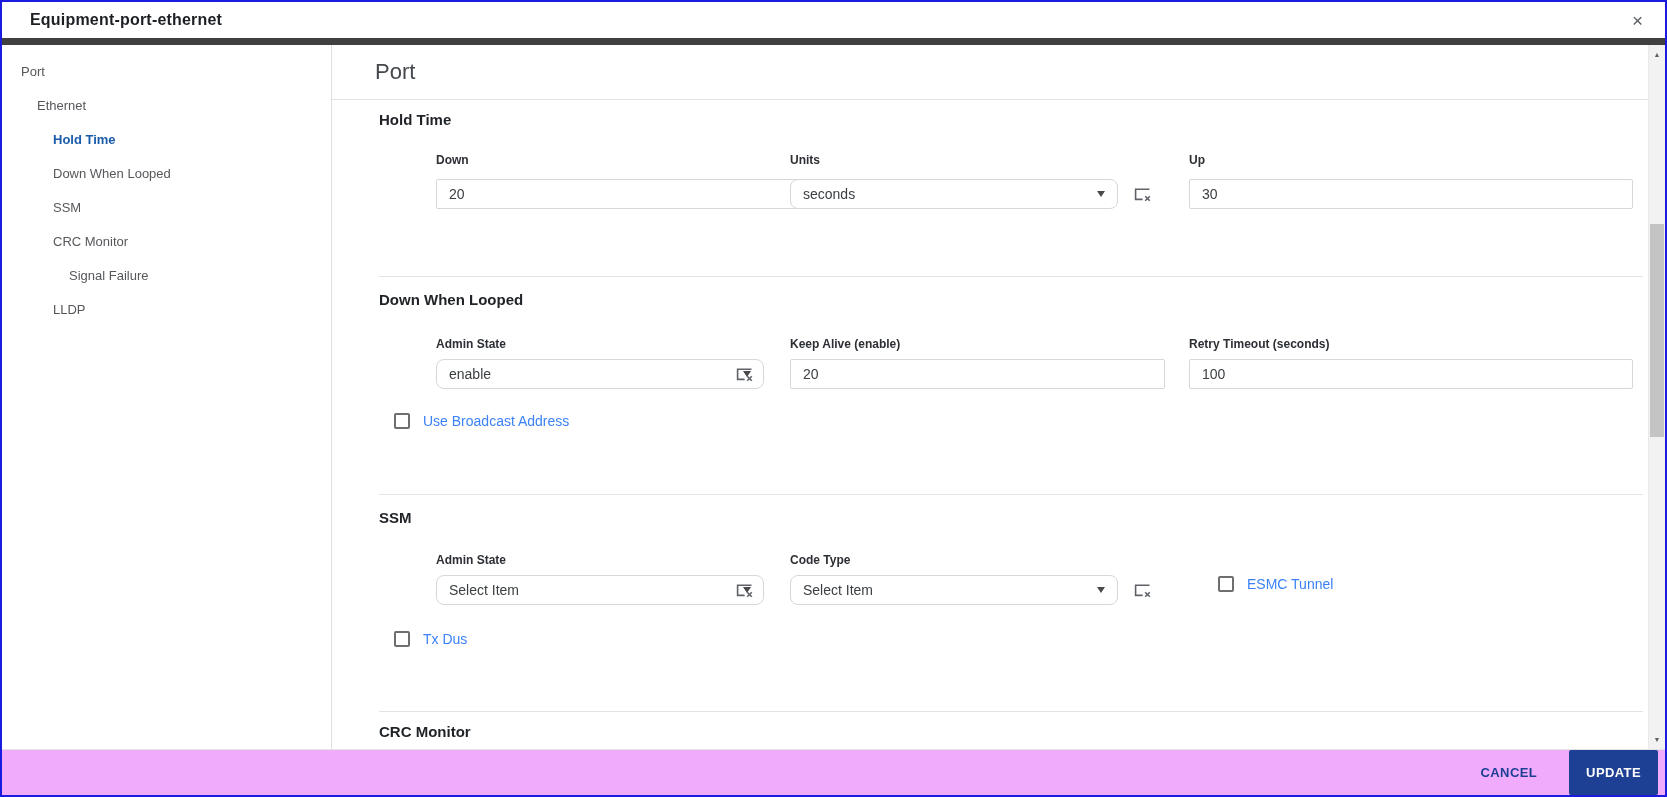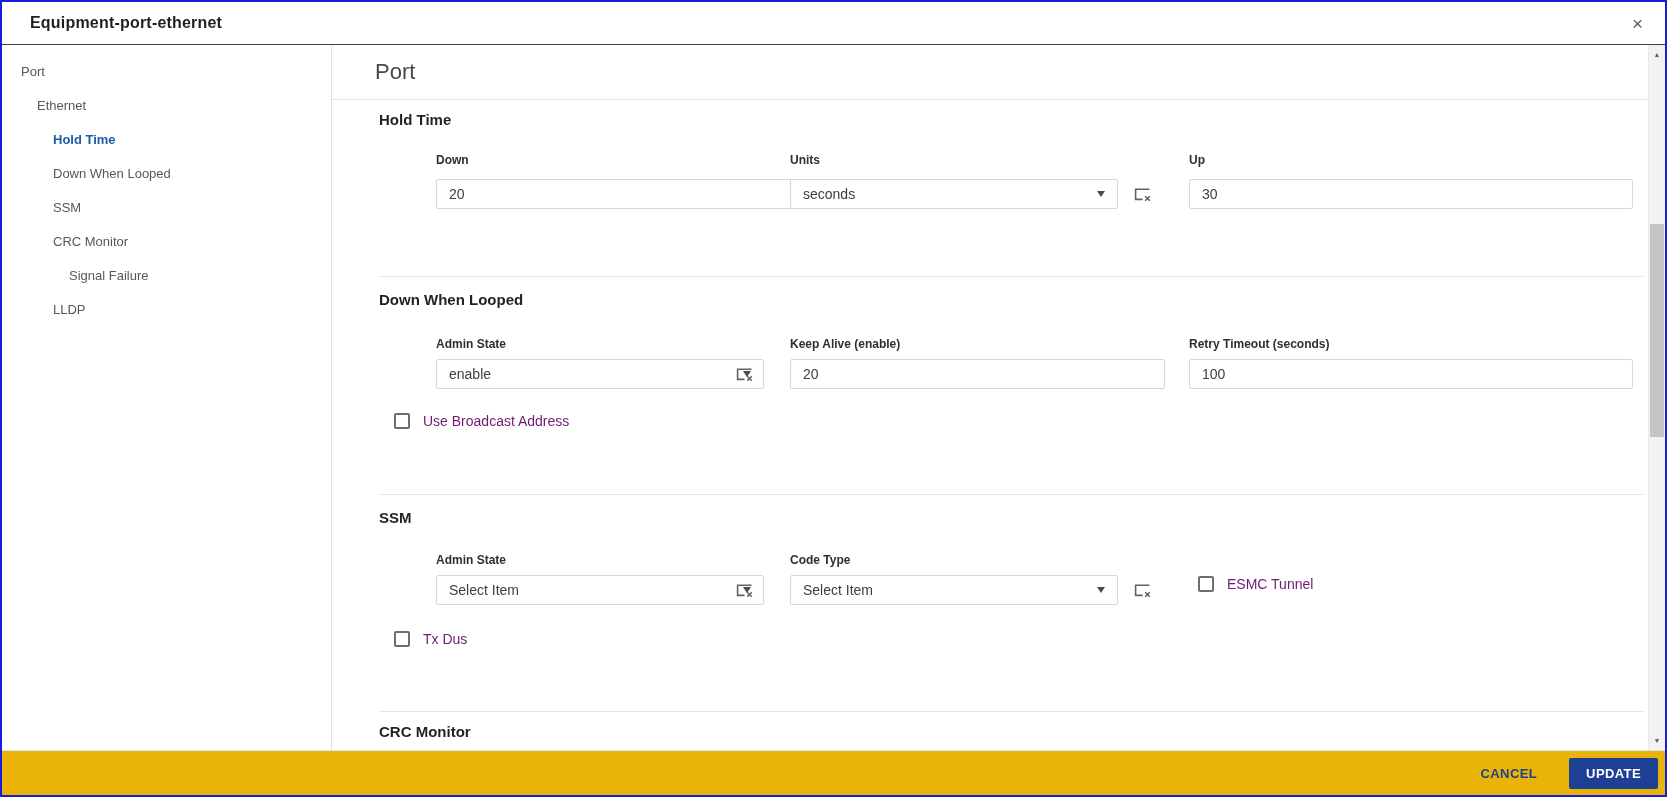--- a/index.html
+++ b/index.html
@@ -2,56 +2,56 @@
 <html><head>
 <meta charset="utf-8">
 <style>
   * { box-sizing: border-box; margin: 0; padding: 0; }
   html,body { background:#fff; font-family:"Liberation Sans", sans-serif; }
   .window{
     width:1667px;height:797px;border:2px solid #1b1be0;background:#fff;
     display:flex;flex-direction:column;position:relative;overflow:hidden;
   }
   
-  .titlebar{flex:0 0 43px;border-bottom:1px solid #404040;display:flex;align-items:center;position:relative;}
+  .titlebar{flex:0 0 43px;border-bottom:7px solid #404040;display:flex;align-items:center;position:relative;}
   .title{font-size:16px;font-weight:bold;color:#1c2025;margin-left:28px;letter-spacing:.2px;}
   .close{position:absolute;right:22px;top:50%;transform:translateY(-50%);font-size:19px;color:#5a5e63;cursor:pointer;line-height:1;}
   
   .main{flex:1 1 auto;display:flex;min-height:0;position:relative;}
   .sidebar{flex:0 0 330px;border-right:1px solid #e0e0e0;padding-top:9px;background:#fff;}
   .tree-item{height:34px;display:flex;align-items:center;font-size:13px;color:#56585c;cursor:pointer;white-space:nowrap;}
   .lvl0{padding-left:19px;} .lvl1{padding-left:35px;} .lvl2{padding-left:51px;} .lvl3{padding-left:67px;}
   .tree-item.selected{color:#1a5caa;font-weight:bold;}
   .content{flex:1 1 auto;min-width:0;position:relative;}
   .page-header{height:55px;margin-right:17px;border-bottom:1px solid #e3e3e3;display:flex;align-items:center;}
   .page-title{font-size:22px;color:#45484d;margin-left:43px;}
   .scrollbody{position:absolute;top:56px;left:0;right:17px;bottom:0;overflow:hidden;}
   
   .divider{position:absolute;left:47px;right:5px;height:1px;background:#e3e3e3;}
   .sec-title{position:absolute;left:47px;font-size:15px;font-weight:bold;color:#1f2226;}
   .f-label{position:absolute;font-size:12px;font-weight:bold;color:#2c2f33;white-space:nowrap;}
   .c1{left:60px;margin-left:44px;} .c2{left:458px;} .c3{left:857px;}
   .field{position:absolute;height:30px;border:1px solid #d7d7d7;border-radius:2px;background:#fff;
          font-size:14px;color:#3c4043;padding:0 12px;font-family:"Liberation Sans",sans-serif;outline:none;}
   .w-in{width:375px;} .w-in3{width:444px;} .w-sel{width:328px;}
-  .selectbox{position:absolute;height:30px;border:1px solid #d7d7d7;border-radius:2px;background:#fff;
+  .selectbox{position:absolute;height:30px;border:1px solid #d7d7d7;border-radius:8px;background:#fff;
          display:flex;align-items:center;padding:0 12px;font-size:14px;color:#3c4043;cursor:pointer;}
   .caret{margin-left:auto;width:0;height:0;border-left:4.5px solid transparent;border-right:4.5px solid transparent;border-top:6px solid #4a4a4a;}
   .cleari{position:absolute;width:19px;height:16px;cursor:pointer;display:inline-block;}
-  .cb-row{position:absolute;display:flex;align-items:flex-end;gap:13px;font-size:14px;color:#701a75;}
+  .cb-row{position:absolute;display:flex;align-items:flex-end;gap:13px;font-size:14px;color:#3b82f6;}
   .cb{width:16px;height:16px;border:2px solid #6e6e6e;border-radius:2px;background:#fff;flex:0 0 16px;cursor:pointer;}
   
   .scrollbar{position:absolute;top:0;right:0;bottom:0;width:17px;background:#f2f2f2;border-left:1px solid #e9e9e9;}
   .sb-up,.sb-down{position:absolute;left:0;width:16px;text-align:center;font-size:7px;color:#606060;}
   .sb-up{top:6px;} .sb-down{bottom:6px;}
   .sb-thumb{position:absolute;left:1px;top:179px;width:14px;height:213px;background:#c4c4c4;}
   
-  .footer{flex:0 0 45px;border-top:1px solid #e4e4e4;display:flex;align-items:center;justify-content:flex-end;gap:32px;padding-right:7px;background:#eab308;}
+  .footer{flex:0 0 45px;border-top:1px solid #e4e4e4;display:flex;align-items:center;justify-content:flex-end;gap:32px;padding-right:7px;background:#f0abfc;}
   .btn-cancel{background:none;border:none;color:#1d4094;font-weight:bold;font-size:13px;letter-spacing:.4px;cursor:pointer;font-family:"Liberation Sans",sans-serif;}
-  .btn-update{background:#1d4094;border:none;color:#fff;font-weight:bold;font-size:13px;letter-spacing:.4px;height:31px;padding:0 17px;border-radius:2px;cursor:pointer;font-family:"Liberation Sans",sans-serif;}
+  .btn-update{background:#1d4094;border:none;color:#fff;font-weight:bold;font-size:13px;letter-spacing:.4px;height:45px;padding:0 17px;border-radius:2px;cursor:pointer;font-family:"Liberation Sans",sans-serif;}
 </style>
 </head>
 <body>
 
 <div class="window">
 
   <div class="titlebar">
     <span class="title">Equipment-port-ethernet</span>
     <span class="close">×</span>
   </div>
@@ -132,21 +132,21 @@
         <div class="selectbox w-sel c2" style="top:474px">
           <span>Select Item</span>
           <span class="caret"></span>
         </div>
         <span class="cleari" style="left:801px;top:482px">
           <svg width="19" height="16" viewBox="0 0 19 16">
               <path d="M16.5 2.2 H2.6 V12.4 H9.6" fill="none" stroke="#5f6368" stroke-width="1.6"></path>
               <path d="M12.2 9.2 L16.8 13.8 M16.8 9.2 L12.2 13.8" stroke="#5f6368" stroke-width="1.6"></path>
             </svg>
         </span>
-        <div class="cb-row" style="left:866px;top:475px">
+        <div class="cb-row" style="left:886px;top:475px">
           <span class="cb"></span>
           <span>ESMC Tunnel</span>
         </div>
         <div class="cb-row" style="left:62px;top:530px">
           <span class="cb"></span>
           <span>Tx Dus</span>
         </div>
 
         <div class="divider" style="top:610px"></div>
         <h3 class="sec-title" style="top:622px">CRC Monitor</h3>

